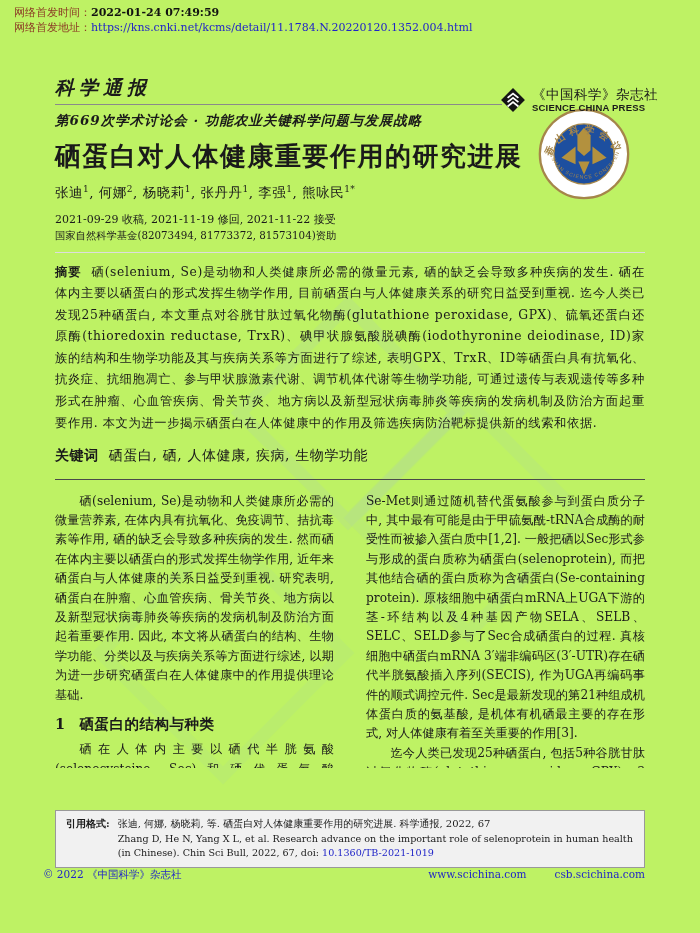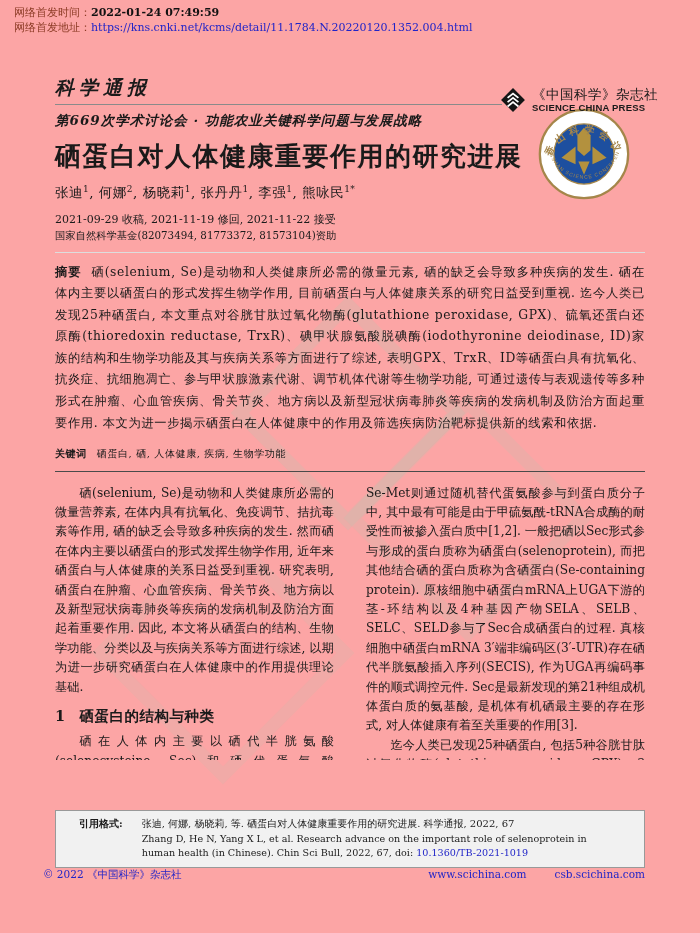--- a/index.html
+++ b/index.html
@@ -1,16 +1,16 @@
 <!DOCTYPE html>
 <html><head>
 <meta charset="utf-8">
 <style>
   html,body{margin:0;padding:0;background:#fff;}
-  .page{position:relative;width:700px;height:933px;background:#fca5a5;overflow:hidden;
+  .page{position:relative;width:700px;height:933px;background:#bef264;overflow:hidden;
         font-family:"DejaVu Serif","Liberation Serif",serif;color:#1a1a1a;}
   
   .cnki-header{padding:5px 0 0 14px;font-size:11px;line-height:15px;}
   .cnki-label{color:#8b3a24;}
   .cnki-time{color:#111;font-weight:bold;}
   .cnki-url{color:#2024c8;text-decoration:none;}
   
   .content{position:relative;margin:40px 55px 0 55px;z-index:2;}
   .journal-name{font-size:19px;font-weight:bold;font-style:italic;letter-spacing:5px;}
   .mast-rule{width:447px;border-bottom:1.5px solid #8a8a8a;margin-top:3px;}
@@ -25,36 +25,36 @@
   .affils{margin-top:6px;font-size:9.6px;line-height:14.5px;color:#222;}
   .contact-line{font-size:9.6px;line-height:14.5px;}
   .email-link{color:#2024c8;text-decoration:none;}
   .dates{margin-top:10px;font-size:11px;}
   .funding{font-size:10.3px;margin-top:2px;}
   hr{border:none;margin:0;}
   .rule-light{border-top:1px solid #ddd;margin-top:9px;}
   .rule-dark{border-top:1px solid #4a4a4a;margin-top:9px;}
   .abstract{margin-top:8px;font-size:12.3px;line-height:21.6px;text-align:justify;letter-spacing:0.6px;}
   .abstract-label,.kw-label{font-weight:bold;margin-right:10px;}
-  .keywords{margin-top:6px;font-size:10px;letter-spacing:0.6px;}
+  .keywords{margin-top:6px;font-size:14px;letter-spacing:0.6px;}
   .columns{display:flex;gap:32px;margin-top:12px;height:276px;overflow:hidden;}
   .col{width:288px;font-size:12.2px;line-height:19.4px;text-align:justify;}
   .col p{margin:0;text-indent:2em;}
   .col p.noindent{text-indent:0;}
   .section-h{font-size:14.5px;font-weight:bold;margin:9px 0 7px;letter-spacing:0.5px;}
   .section-h .num{margin-right:14px;}
   
   .press{position:absolute;left:500px;top:86px;display:flex;align-items:center;gap:6px;z-index:2;}
   .press-text{line-height:1.2;}
   .press-cn{font-size:13.5px;font-weight:normal;letter-spacing:0.5px;}
   .press-en{font-size:9.5px;font-weight:bold;font-family:"Liberation Sans",sans-serif;letter-spacing:0.2px;}
   .seal{position:absolute;left:537px;top:107px;z-index:1;}
   
   .citation-box{position:absolute;left:55px;right:55px;top:810px;border:1px solid #999;
-                background:#f1f1f1;padding:6px 23px;display:flex;gap:19px;
+                background:#f1f1f1;padding:6px 10px;display:flex;gap:8px;
                 font-size:9.6px;line-height:14.5px;z-index:2;}
   .cit-label{font-weight:bold;font-size:10px;white-space:nowrap;}
   .cit-cn{font-size:10px;}
   .doi-link{color:#2024c8;text-decoration:none;}
   .page-footer{position:absolute;left:43px;right:55px;top:868px;display:flex;
                justify-content:space-between;font-size:10.5px;color:#2024c8;z-index:2;}
   .footer-sites{display:flex;gap:28px;}
   .site-link{color:#2024c8;text-decoration:none;}
   
   .wm{position:absolute;border:13px solid rgba(168,205,178,0.20);transform:rotate(45deg);z-index:0;}

